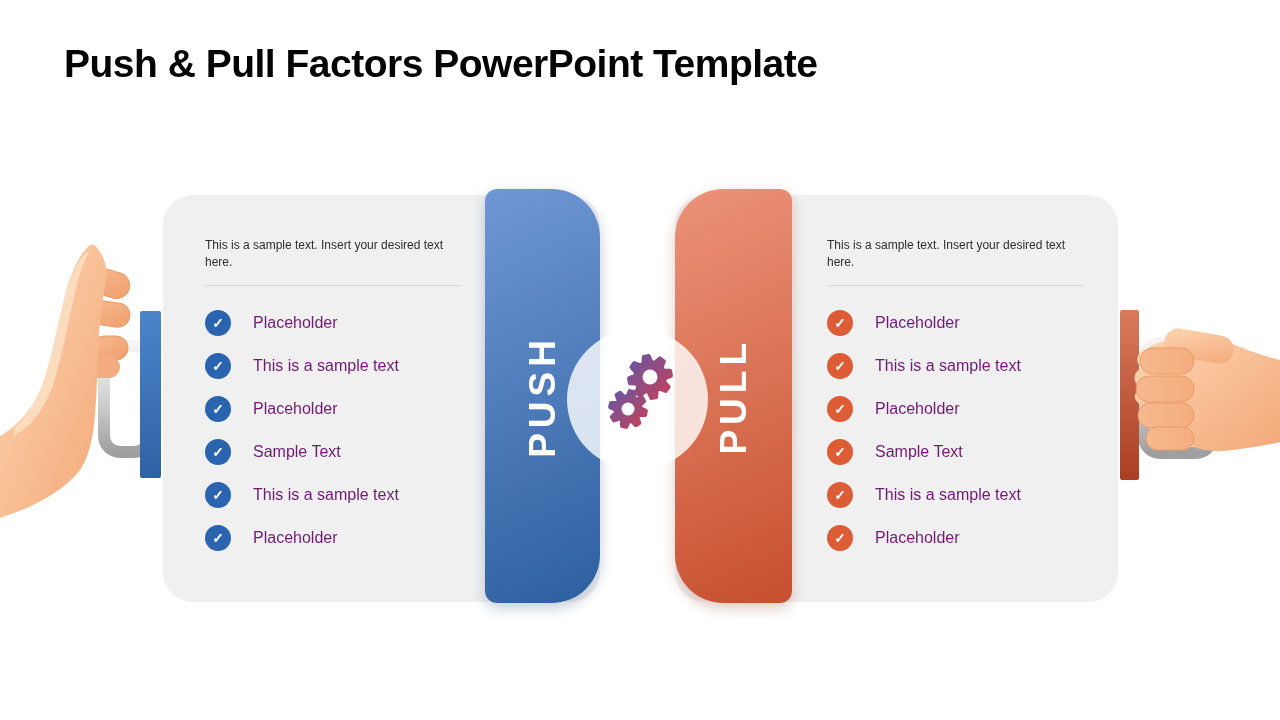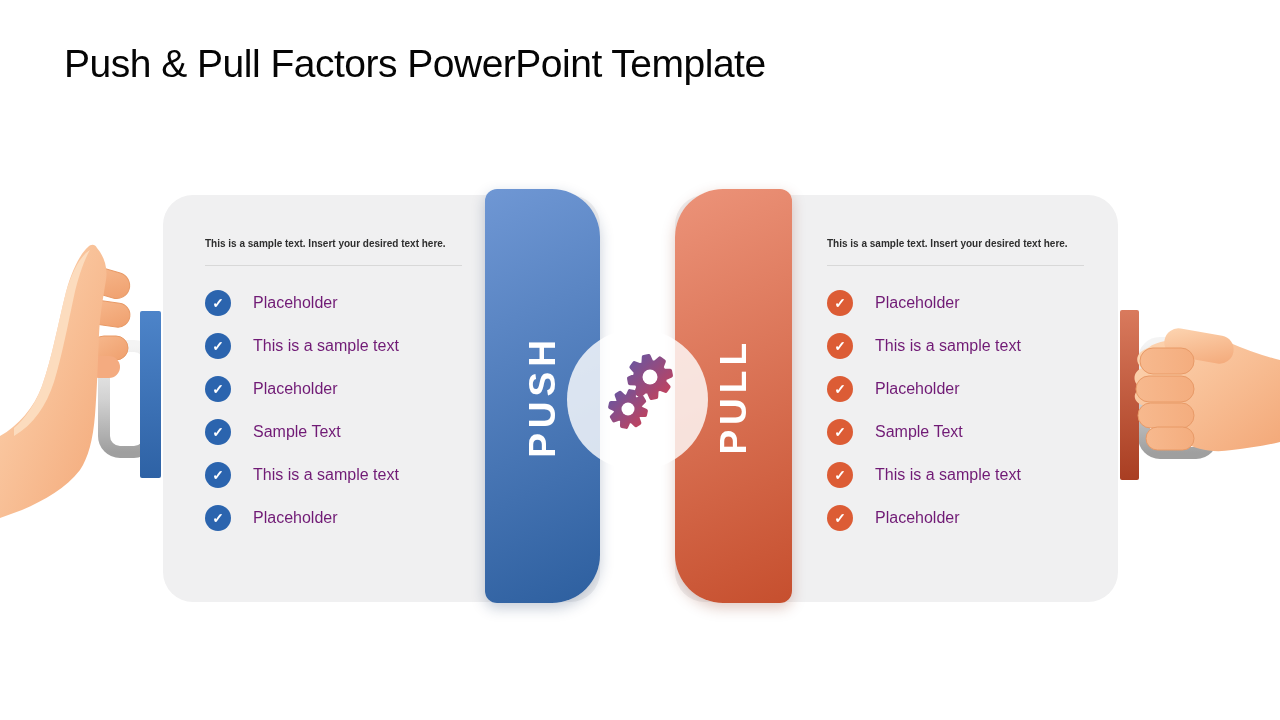--- a/index.html
+++ b/index.html
@@ -2,21 +2,21 @@
 <html style="--panel-bg: #f0f0f1; --push-band-a: #6f97d4; --push-band-b: #2d5f9f; --pull-band-a: #ec9379; --pull-band-b: #c64f2e; --gear-grad-a: #6456a4; --gear-grad-b: #c84058;"><head>
 <meta charset="utf-8">
 <style>
   html,body{margin:0;padding:0;background:#ffffff;}
   .slide{
     position:relative;width:1280px;height:720px;background:#ffffff;overflow:hidden;
     font-family:"Liberation Sans", sans-serif;
   }
   .title{
     position:absolute;left:64px;top:42px;margin:0;
-    font-size:39px;font-weight:400;letter-spacing:-0.5px;color:#050505;white-space:nowrap;
+    font-size:39px;font-weight:700;letter-spacing:-0.5px;color:#050505;white-space:nowrap;
   }
   
   .panel{
     position:absolute;top:195px;height:407px;background:var(--panel-bg,#f0f0f1);
     border-radius:30px;
   }
   .panel-left{left:163px;width:437px;}
   .panel-right{left:675px;width:443px;}
   
   .band{
@@ -40,21 +40,21 @@
   .center-circle{
     position:absolute;left:567px;top:329px;width:141px;height:141px;border-radius:50%;
     background:rgba(255,255,255,0.8);
   }
   .gears{position:absolute;left:567px;top:329px;width:141px;height:141px;}
   
   .panel-content{position:absolute;top:42px;width:300px;}
   .panel-left .panel-content{left:42px;}
   .panel-right .panel-content{left:152px;}
   .panel-header{
-    margin:0;font-size:10px;font-weight:bold;color:#2e2e2e;line-height:1.42;width:262px;
+    margin:0;font-size:12px;font-weight:normal;color:#2e2e2e;line-height:1.42;width:262px;
   }
   .divider{width:257px;border-top:1px solid #d8d8d8;margin-top:14px;}
   .item-list{
     list-style:none;margin:24px 0 0 0;padding:0;display:flex;flex-direction:column;gap:17px;
   }
   .list-item{display:flex;align-items:center;height:26px;}
   .check-icon{
     width:26px;height:26px;border-radius:50%;background:#2b64ae;color:#ffffff;
     display:flex;align-items:center;justify-content:center;
     font-size:14px;font-weight:bold;flex:0 0 26px;

